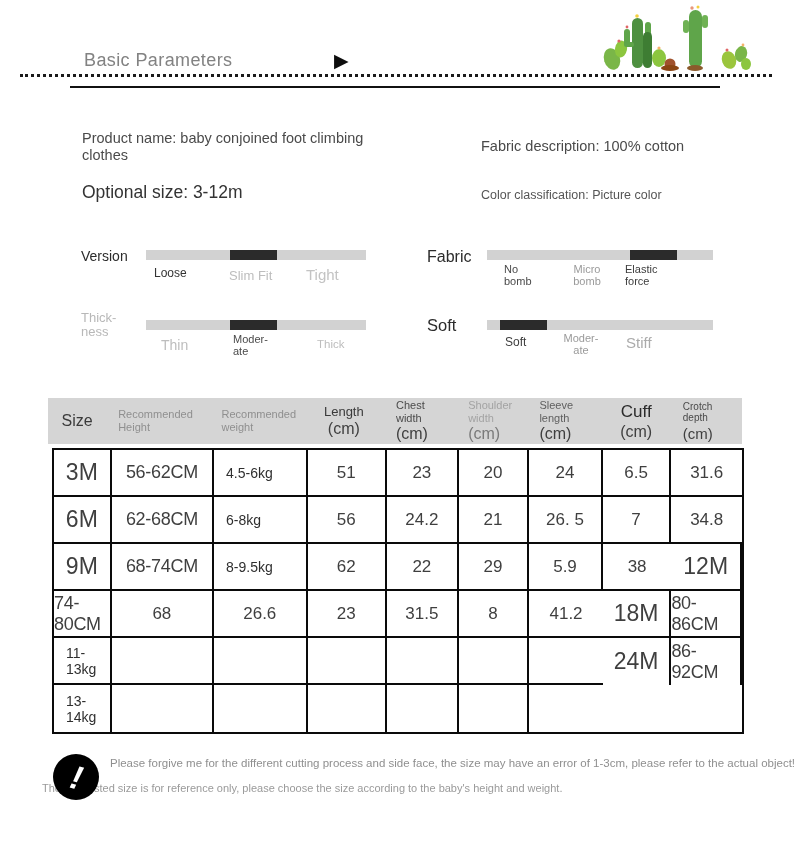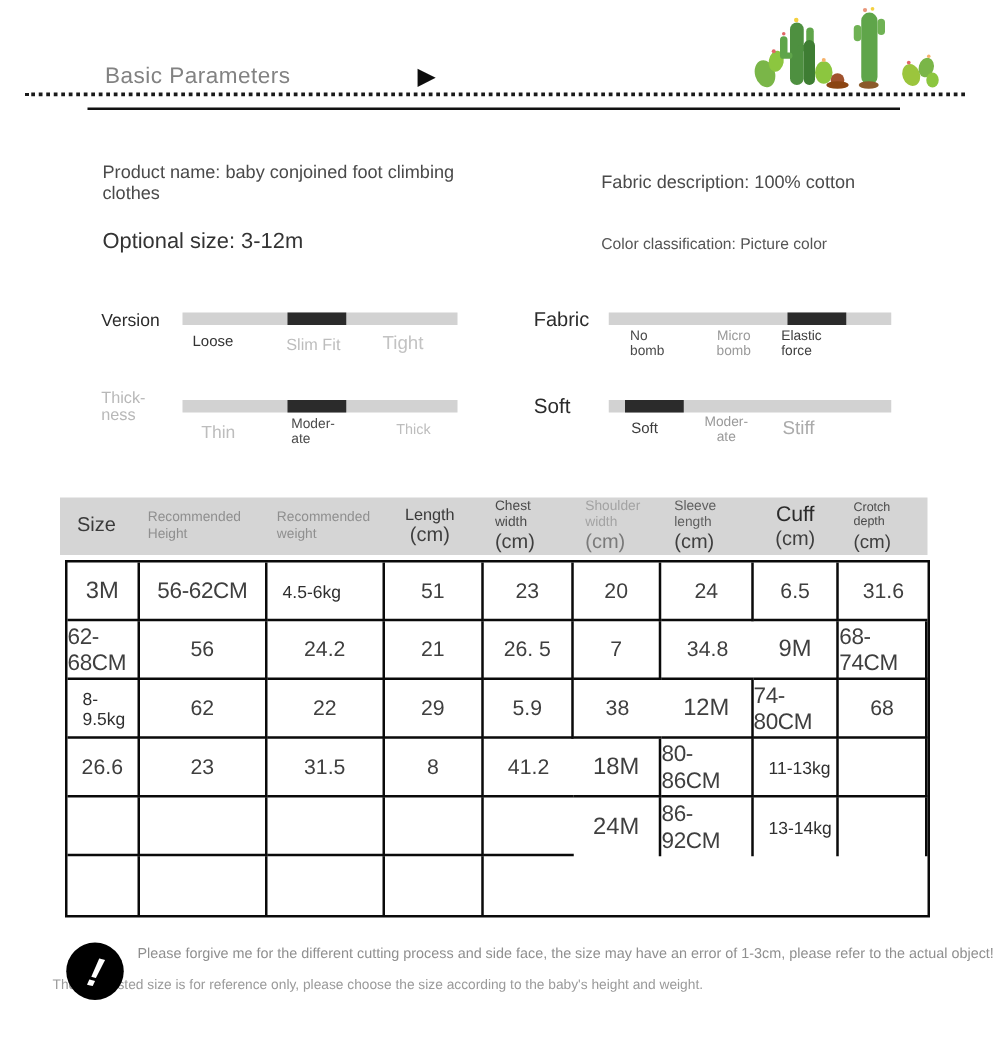--- a/index.html
+++ b/index.html
@@ -63,21 +63,21 @@
     display:grid; grid-template-columns:58fr 103fr 94fr 80fr 72fr 71fr 74fr 69fr 71fr;
     grid-auto-rows:47px; border:2px solid #0a0a0a;
   }
   .td {
     border-right:2px solid #0a0a0a; border-bottom:2px solid #0a0a0a;
     display:flex; align-items:center; justify-content:center;
     font-size:17px; color:#3f3f3f;
   }
   .td.last-col { border-right:none; }
   .td.last-row { border-bottom:none; }
-  .td-size { font-size:19px; }
+  .td-size { font-size:23px; }
   .td-height { font-size:18px; letter-spacing:-.3px; }
   .td-weight { justify-content:flex-start; padding-left:12px; font-size:14px; color:#2f2f2f; }
 
   
   .warn-icon {
     left:53px; top:754px; width:46px; height:46px; border-radius:50%;
     background:#000; display:flex; align-items:center; justify-content:center; z-index:2;
   }
   .warn-icon span {
     color:#fff; font-size:33px; font-weight:bold; font-style:italic;
@@ -209,21 +209,23 @@
   <div class="td td-size">3M</div>
   <div class="td td-height">56-62CM</div>
   <div class="td td-weight">4.5-6kg</div>
   <div class="td">51</div>
   <div class="td">23</div>
   <div class="td">20</div>
   <div class="td">24</div>
   <div class="td">6.5</div>
   <div class="td last-col">31.6</div>
 
+  <div class="td td-size">6M</div>
   <div class="td td-height">62-68CM</div>
+  <div class="td td-weight">6-8kg</div>
   <div class="td">56</div>
   <div class="td">24.2</div>
   <div class="td">21</div>
   <div class="td">26. 5</div>
   <div class="td">7</div>
   <div class="td last-col">34.8</div>
 
   <div class="td td-size">9M</div>
   <div class="td td-height">68-74CM</div>
   <div class="td td-weight">8-9.5kg</div>

